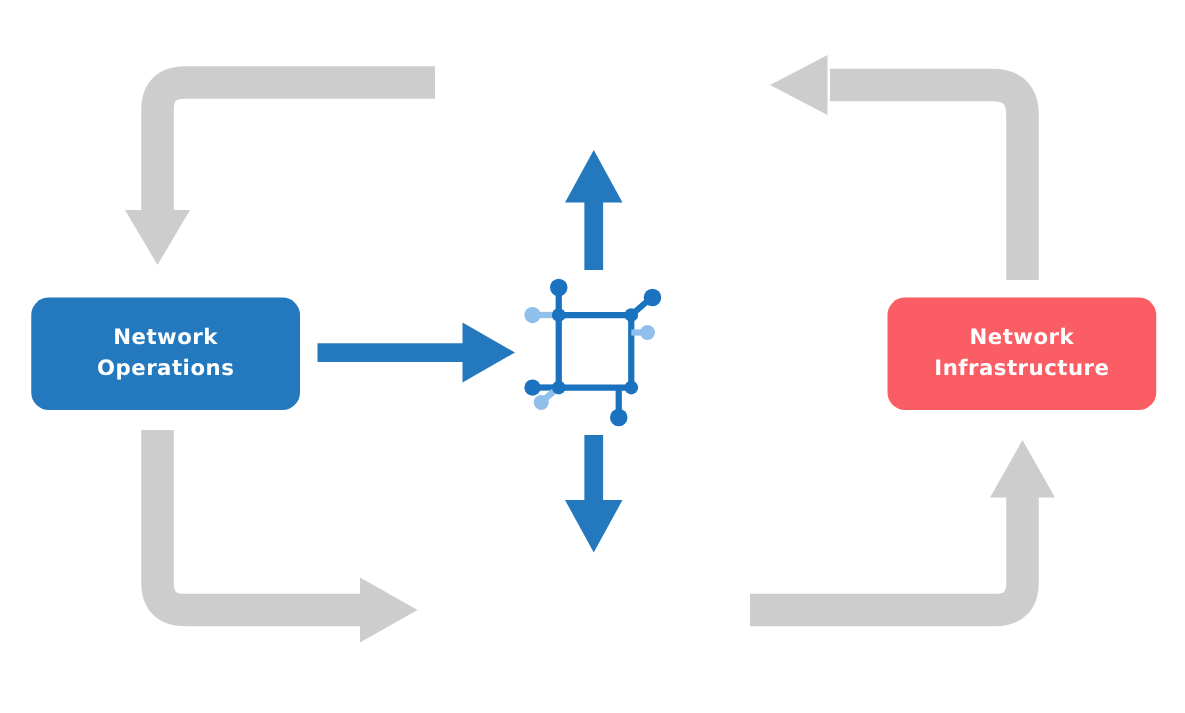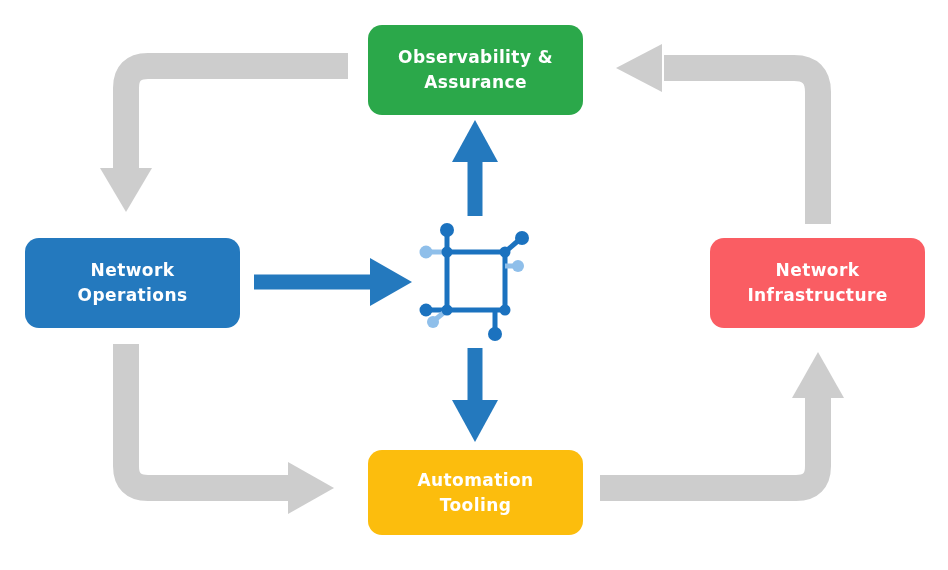--- a/index.html
+++ b/index.html
@@ -104,25 +104,21 @@
       <circle cx="447" cy="230" r="7" fill="#1B72BF"></circle>
       <circle cx="426" cy="252" r="6.5" fill="#8FBFEA"></circle>
       <circle cx="522" cy="238" r="7" fill="#1B72BF"></circle>
       <circle cx="518" cy="266" r="6" fill="#8FBFEA"></circle>
       <circle cx="426" cy="310" r="6.5" fill="#1B72BF"></circle>
       <circle cx="433" cy="322" r="6" fill="#8FBFEA"></circle>
       <circle cx="495" cy="334" r="7" fill="#1B72BF"></circle>
     </g>
   </svg>
 
-  <div class="node node-observability">Observability &amp;
-Assurance</div>
 
   <div class="node node-operations">Network
 Operations</div>
 
   <div class="node node-infrastructure">Network
 Infrastructure</div>
 
-  <div class="node node-automation">Automation
-Tooling</div>
 
 </div>
 
 </body></html>

